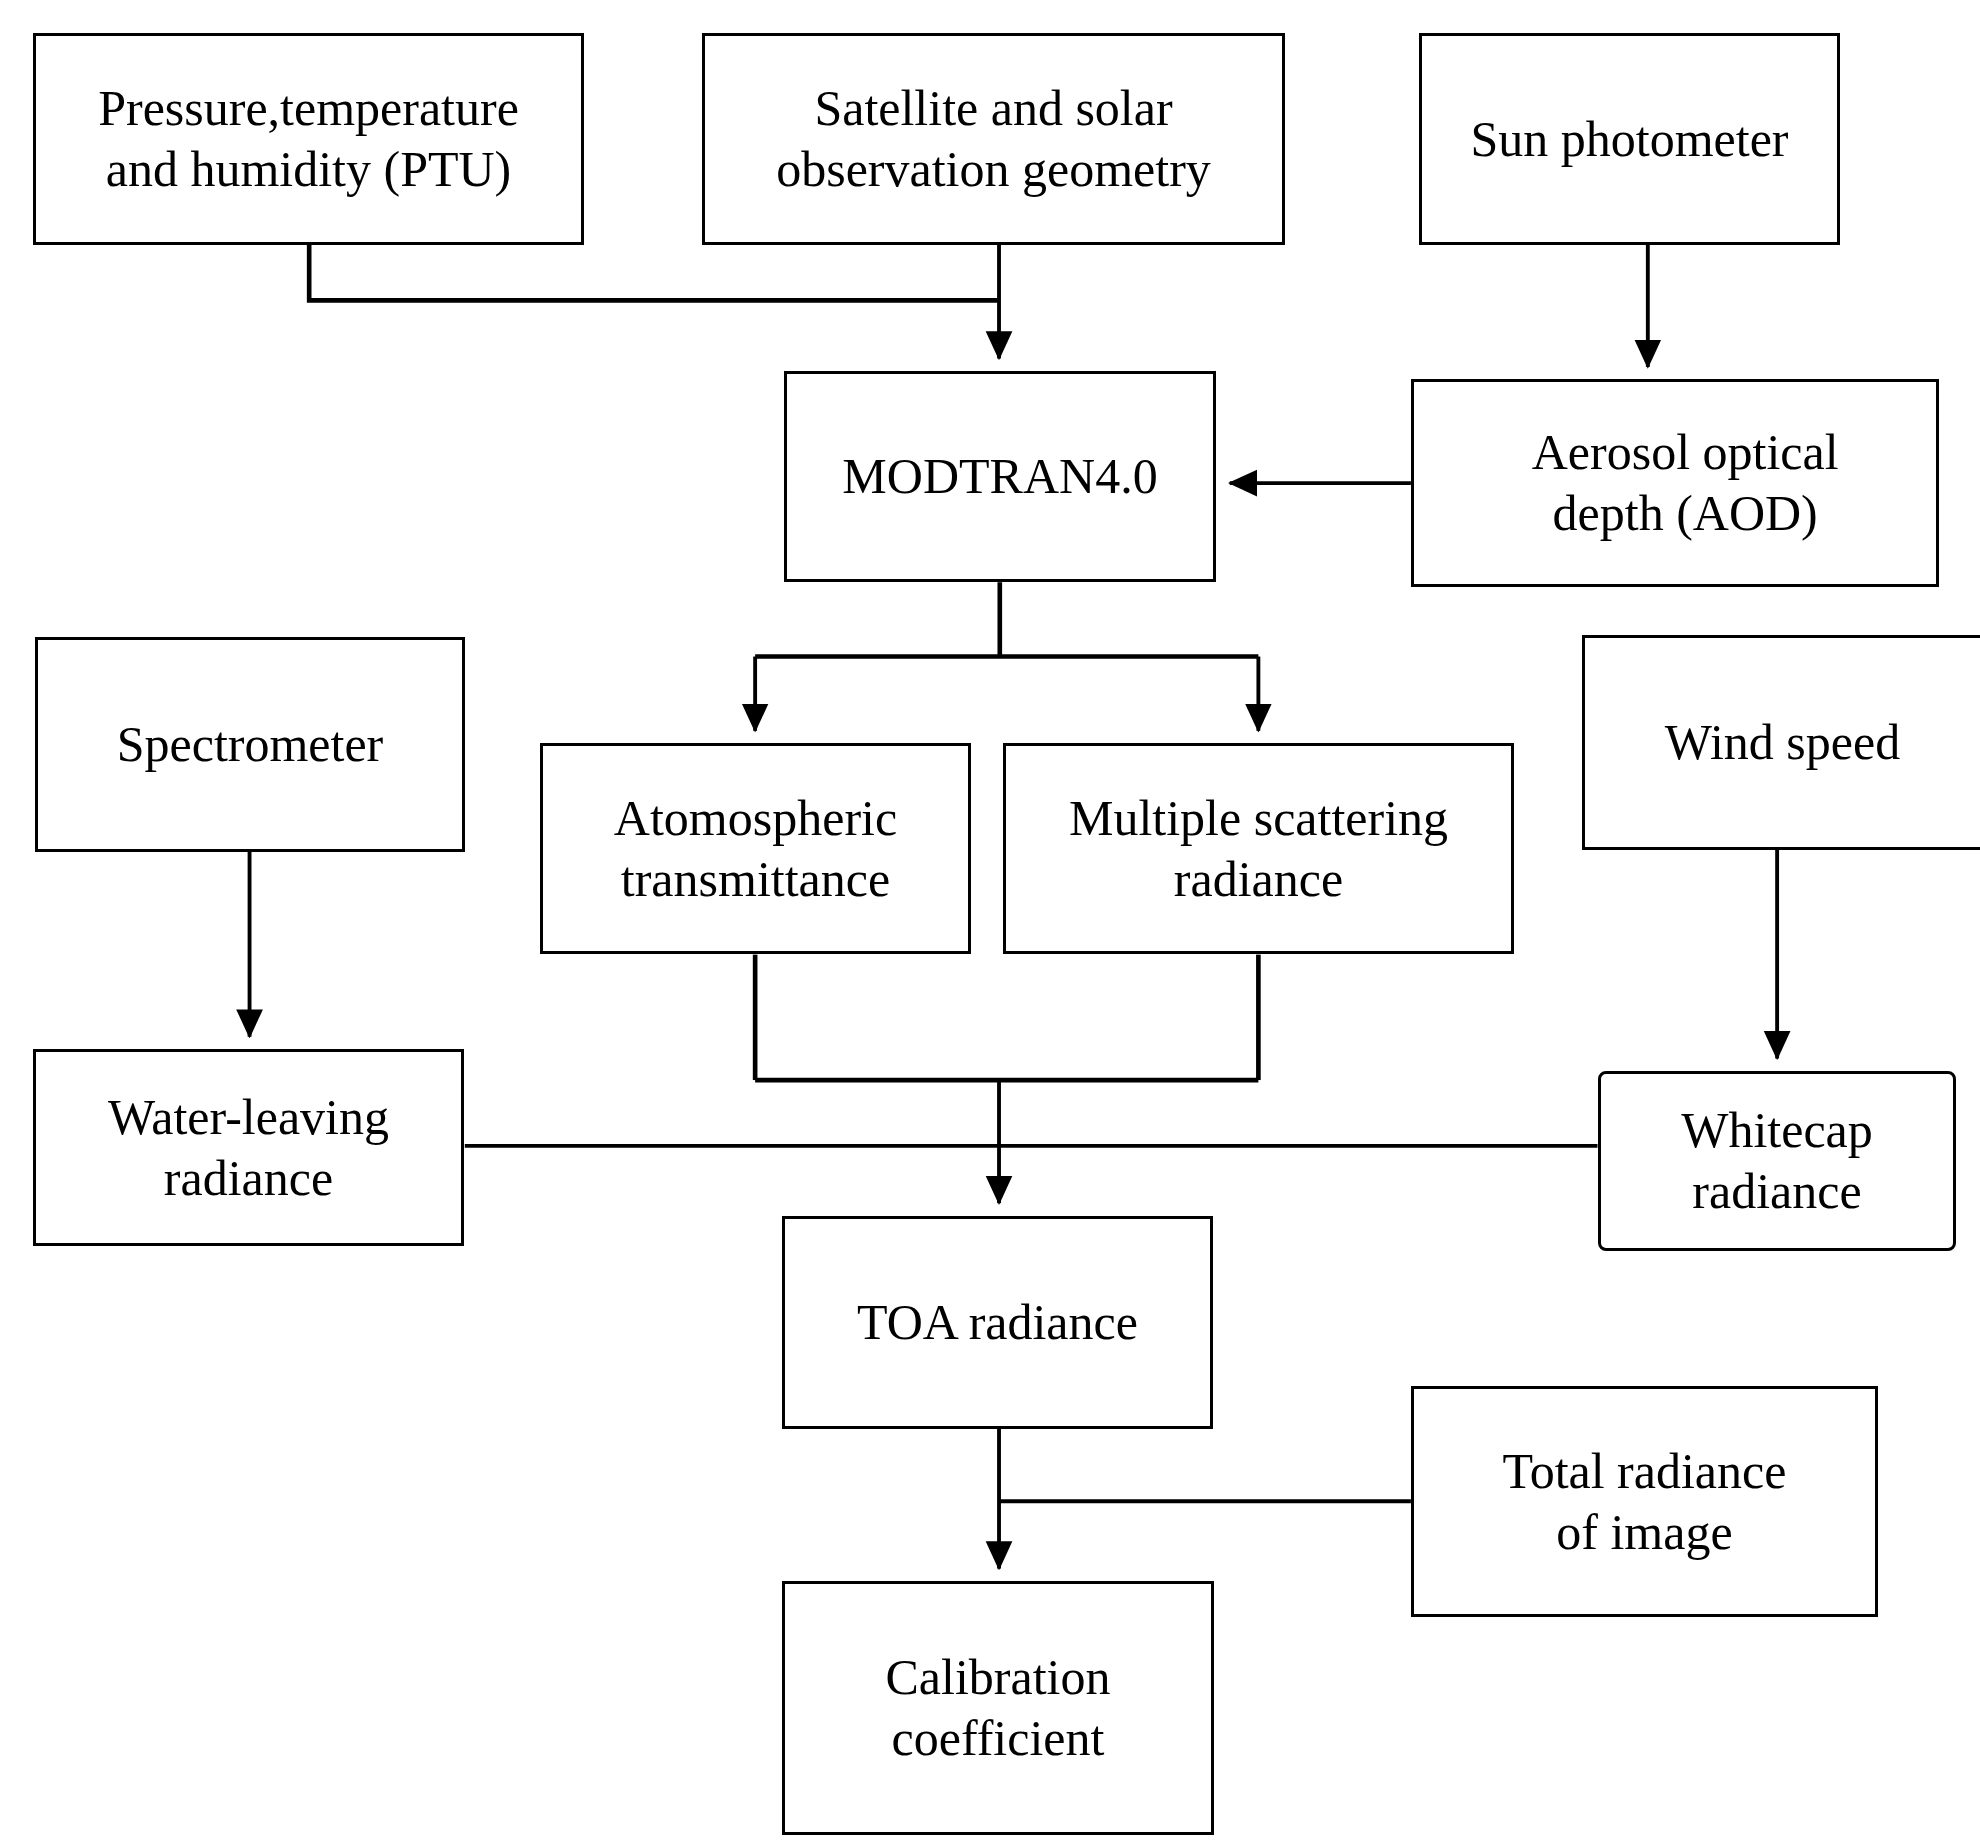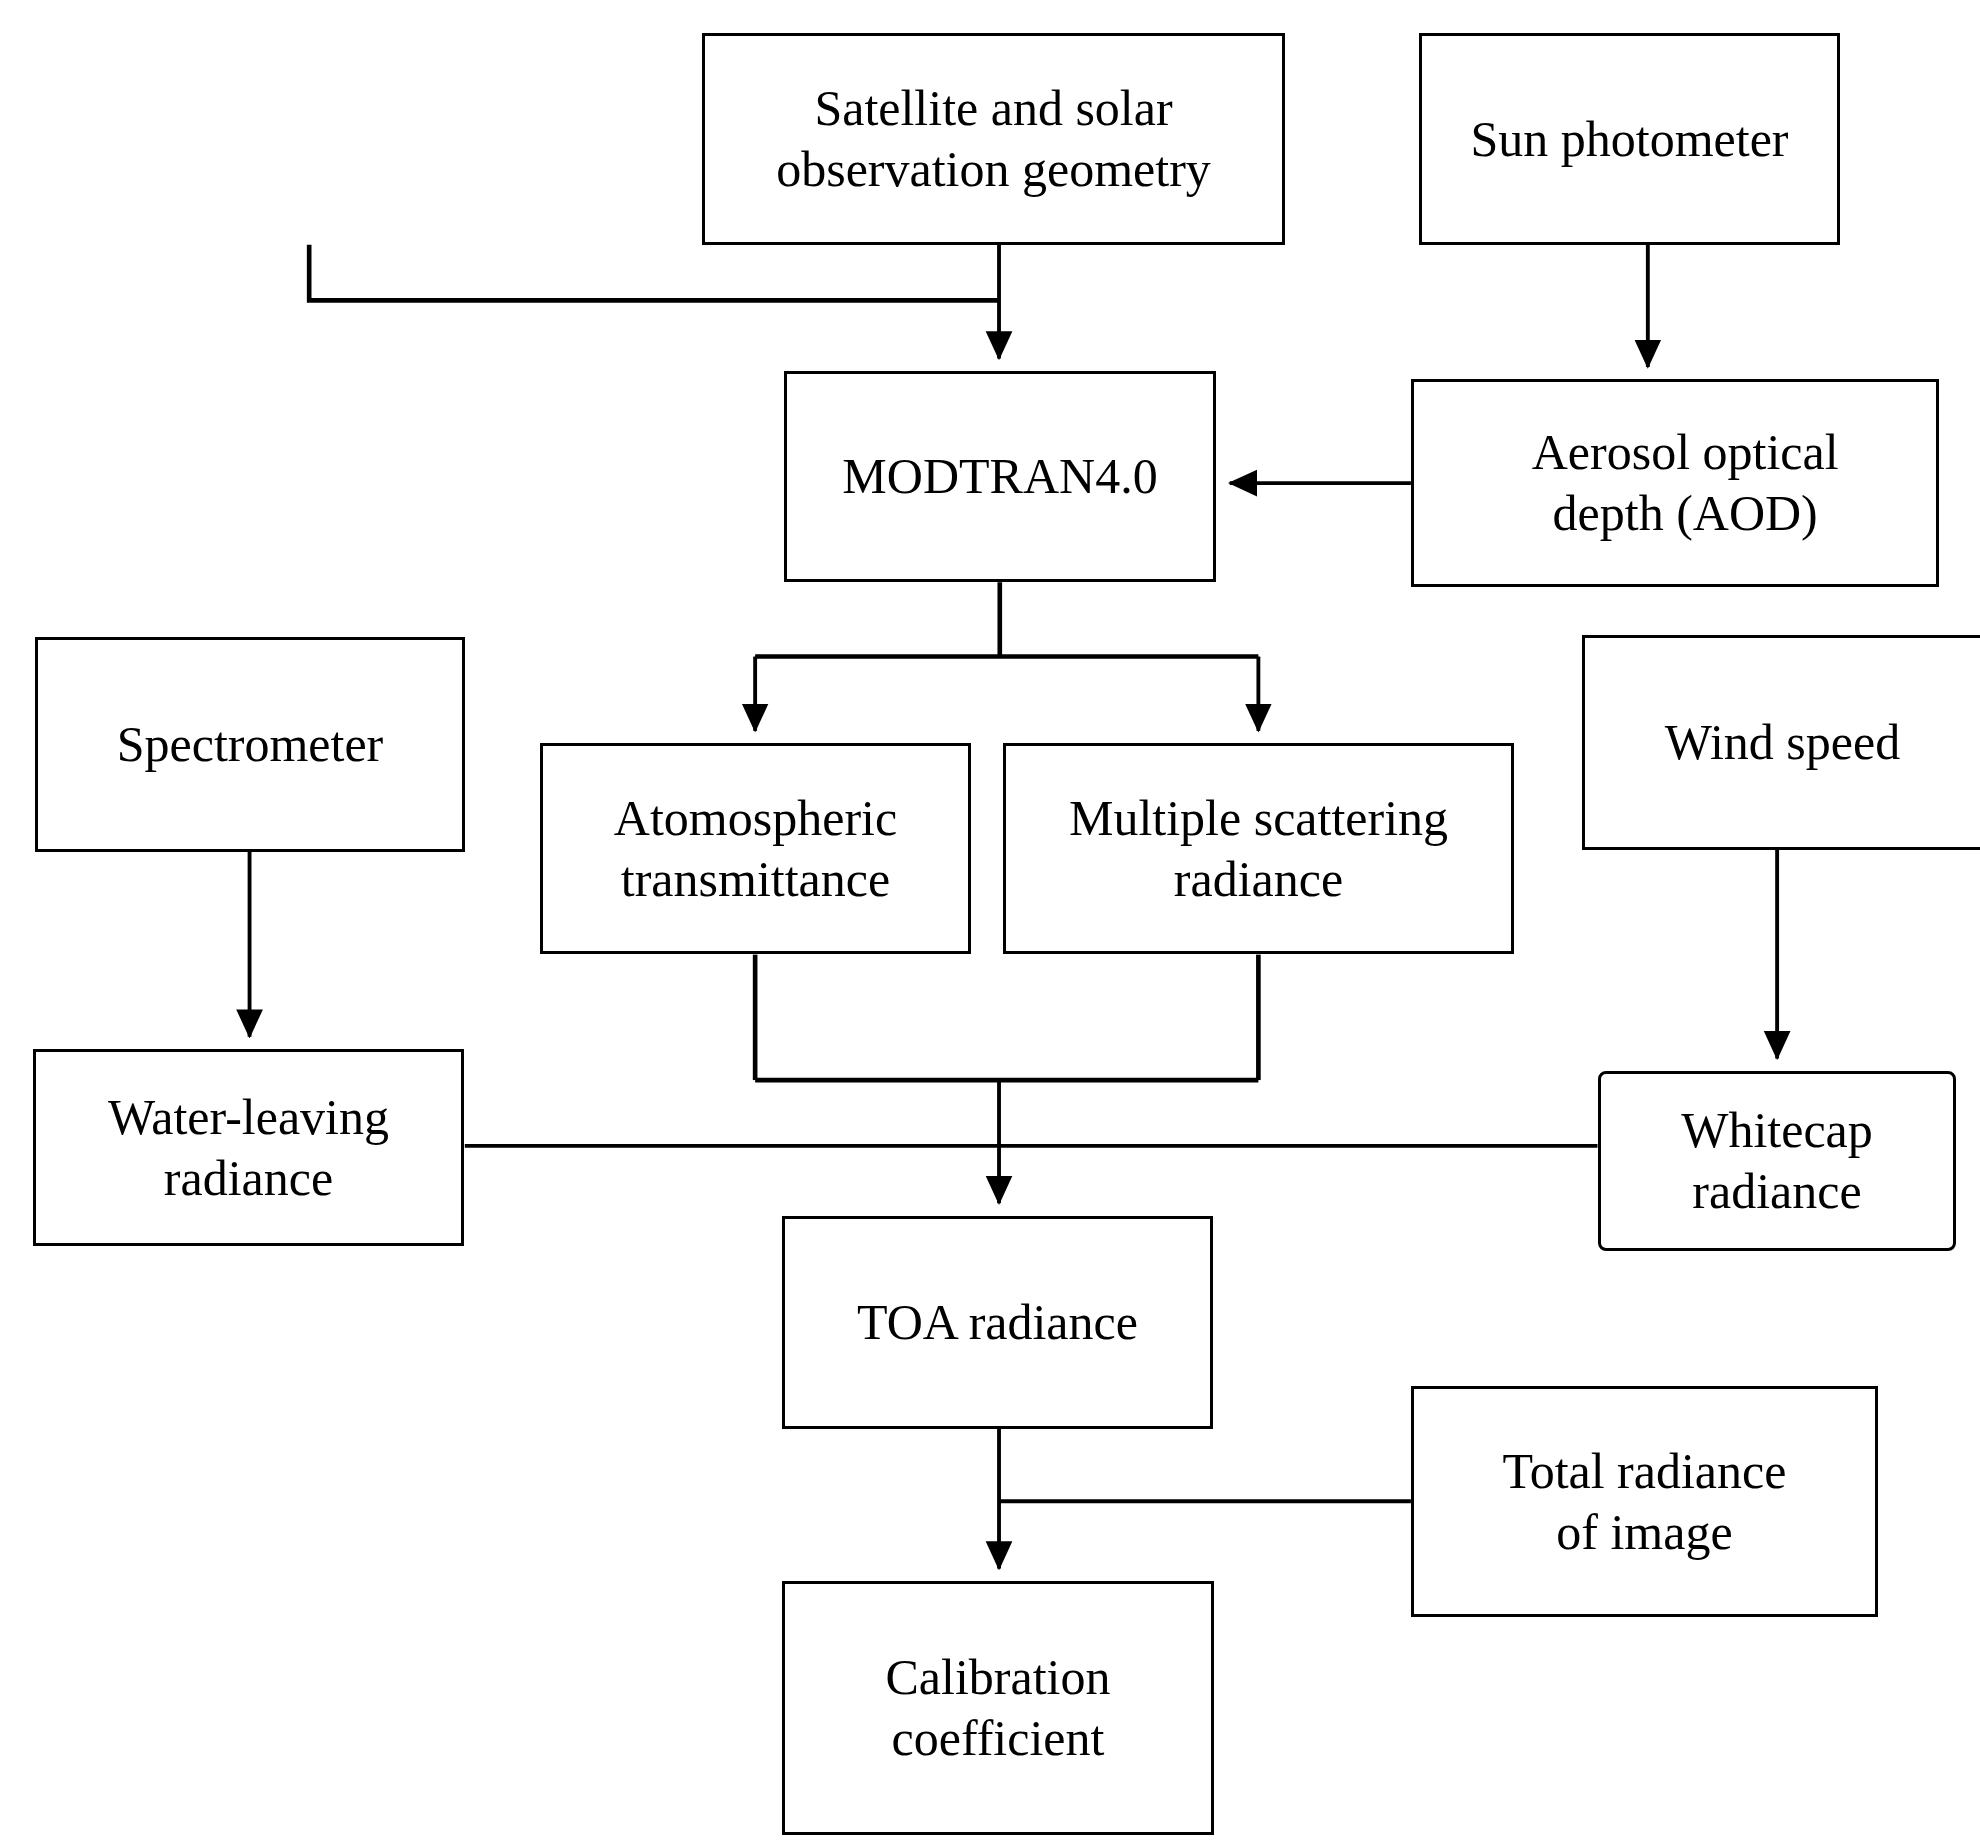--- a/index.html
+++ b/index.html
@@ -102,20 +102,24 @@
 
     <g>
       <path d="M 1290 1845 L 1290 2026" fill="none" stroke="#000000" stroke-width="5" marker-end="url(#arrowhead)"></path>
     </g>
 
     <g>
       <path d="M 1822 1939 L 1290 1939" fill="none" stroke="#000000" stroke-width="5"></path>
     </g>
   </svg>
 
+  <div class="node-box" style="left:33px; top:33px; width:551px; height:212px;">
+    <span class="node-label">Pressure,temperature
+and humidity (PTU)</span>
+  </div>
 
   <div class="node-box" style="left:702px; top:33px; width:583px; height:212px;">
     <span class="node-label">Satellite and solar
 observation geometry</span>
   </div>
 
   <div class="node-box" style="left:1419px; top:33px; width:421px; height:212px;">
     <span class="node-label">Sun photometer</span>
   </div>
 

